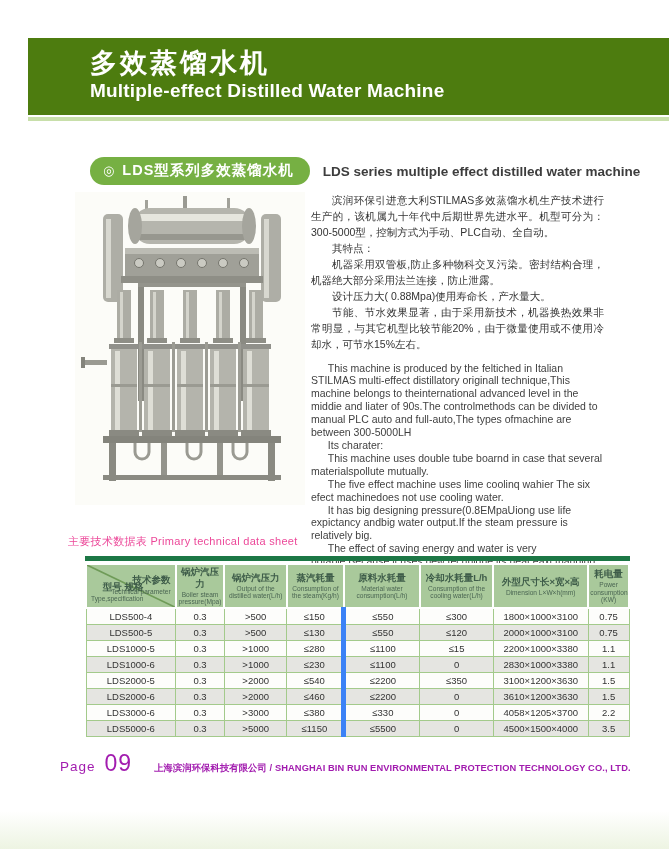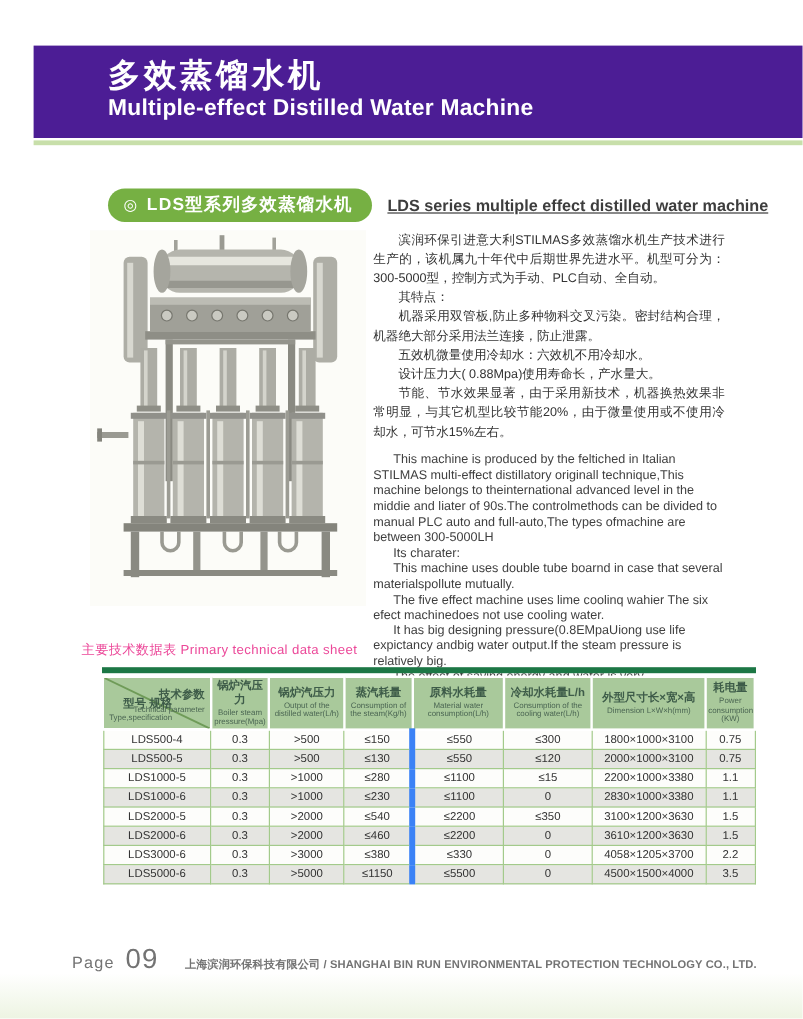--- a/index.html
+++ b/index.html
@@ -4,34 +4,34 @@
 <style>
   html,body { margin:0; padding:0; background:#ffffff; }
   .page {
     position:relative; width:669px; height:849px; margin:0 auto;
     background:#ffffff; overflow:hidden;
     font-family:"Liberation Sans","DejaVu Sans",sans-serif;
   }
   
   .band {
     position:absolute; left:28px; top:38px; right:0; height:77px;
-    background:#4c1d95; color:#fff; box-sizing:border-box; padding:9px 0 0 62px;
+    background:#4d7c0f; color:#fff; box-sizing:border-box; padding:9px 0 0 62px;
   }
   .band-title-zh { font-size:27px; font-weight:bold; letter-spacing:3px; line-height:1.2; }
   .band-title-en { font-size:19px; font-weight:bold; letter-spacing:.2px; line-height:1.25; }
   .band-strip { position:absolute; left:28px; top:117px; right:0; height:4px; background:#c8dfaa; }
   
   .section-row { position:absolute; left:90px; top:157px; right:30px; display:flex; align-items:center; gap:13px; }
   .badge {
     display:inline-flex; align-items:center; gap:7px; background:#76b043; color:#fff;
     border-radius:15px; padding:4px 16px 5px 13px; font-size:14.5px; font-weight:bold;
     letter-spacing:1px; white-space:nowrap;
   }
   .badge-icon { font-size:13px; font-weight:normal; }
-  .section-en { font-size:13.5px; font-weight:bold; color:#3d3d3d; white-space:nowrap;text-decoration:underline; }
+  .section-en { font-size:13.5px; font-weight:bold; color:#3d3d3d; white-space:nowrap; }
   
   .photo { position:absolute; left:75px; top:192px; width:230px; height:313px; margin:0; background:#fcfcf8; }
   
   .desc { position:absolute; left:311px; top:193px; width:293px; }
   .zh-p { margin:0; font-size:10.5px; line-height:1.52; color:#333; text-indent:2em; text-align:justify; }
   .desc-en { margin-top:9px; }
   .en-p { margin:0; font-size:10.5px; line-height:1.23; color:#3f3f3f; text-indent:1.6em; }
   
   .table-title { position:absolute; left:68px; top:534px; font-size:11px; color:#ec4899; letter-spacing:.3px; }
   .table-bar { position:absolute; left:85px; top:556px; width:545px; height:5px; background:#1c7745; }
@@ -46,21 +46,21 @@
   th.corner svg { position:absolute; left:0; top:0; width:100%; height:100%; }
   .c-param { position:absolute; top:4px; right:4px; text-align:right; }
   .c-model { position:absolute; bottom:4px; left:4px; text-align:right; }
   table.spec td {
     height:15px; font-size:9.5px; color:#333; text-align:center; padding:0 1px;
     border:1px solid #a3ca8b; background:#fdfdfb;
   }
   table.spec tbody tr:nth-child(even) td { background:#e5e5e1; }
   table.spec td:nth-child(5) { border-left:5px solid #3b82f6; }
   
-  .footer { position:absolute; left:60px; top:750px; display:flex; align-items:baseline; color:#737373;margin-top:36px; }
+  .footer { position:absolute; left:60px; top:750px; display:flex; align-items:baseline; color:#a21caf; }
   .pg { font-size:13.5px; letter-spacing:1px; }
   .pgnum { font-size:23px; letter-spacing:1px; margin-left:9px; }
   .company { font-size:9.3px; font-weight:bold; margin-left:22px; letter-spacing:.1px; }
   .bottom-fade { position:absolute; left:0; right:0; bottom:0; height:38px; background:linear-gradient(#ffffff,#edf4e2); }
 </style>
 </head>
 <body>
 
 <div class="page">
 
@@ -190,21 +190,20 @@
       <path d="M112 251 v9 a7 7 0 0 0 14 0 v-9" fill="none" stroke="#9a9a92" stroke-width="3"></path>
       <path d="M158 251 v9 a7 7 0 0 0 14 0 v-9" fill="none" stroke="#9a9a92" stroke-width="3"></path>
     </svg>
   </figure>
 
   <div class="desc">
     <div class="desc-zh">
       <p class="zh-p">滨润环保引进意大利STILMAS多效蒸馏水机生产技术进行生产的，该机属九十年代中后期世界先进水平。机型可分为：300-5000型，控制方式为手动、PLC自动、全自动。</p>
         <p class="zh-p">其特点：</p>
         <p class="zh-p">机器采用双管板,防止多种物科交叉污染。密封结构合理，机器绝大部分采用法兰连接，防止泄露。</p>
-        <p class="zh-p">五效机微量使用冷却水：六效机不用冷却水。</p>
         <p class="zh-p">设计压力大( 0.88Mpa)使用寿命长，产水量大。</p>
         <p class="zh-p">节能、节水效果显著，由于采用新技术，机器换热效果非常明显，与其它机型比较节能20%，由于微量使用或不使用冷却水，可节水15%左右。</p>
     </div>
     <div class="desc-en">
       <p class="en-p">This machine is produced by the feltiched in Italian STILMAS multi-effect distillatory originall technique,This machine belongs to theinternational advanced level in the middie and liater of 90s.The controlmethods can be divided to manual PLC auto and full-auto,The types ofmachine are between 300-5000LH</p>
         <p class="en-p">Its charater:</p>
         <p class="en-p">This machine uses double tube boarnd in case that several materialspollute mutually.</p>
         <p class="en-p">The five effect machine uses lime coolinq wahier The six efect machinedoes not use cooling water.</p>
         <p class="en-p">It has big designing pressure(0.8EMpaUiong use life expictancy andbig water output.If the steam pressure is relatively big.</p>
         <p class="en-p">The effect of saving energy and water is very notable.Because it uses new technique,its heat eaxcthanging efect is veay notable.Comparinqwith other types , it can save 20% of energy.Because it uses itle or does not use cooling water Jt can waler of about 15%.</p>

